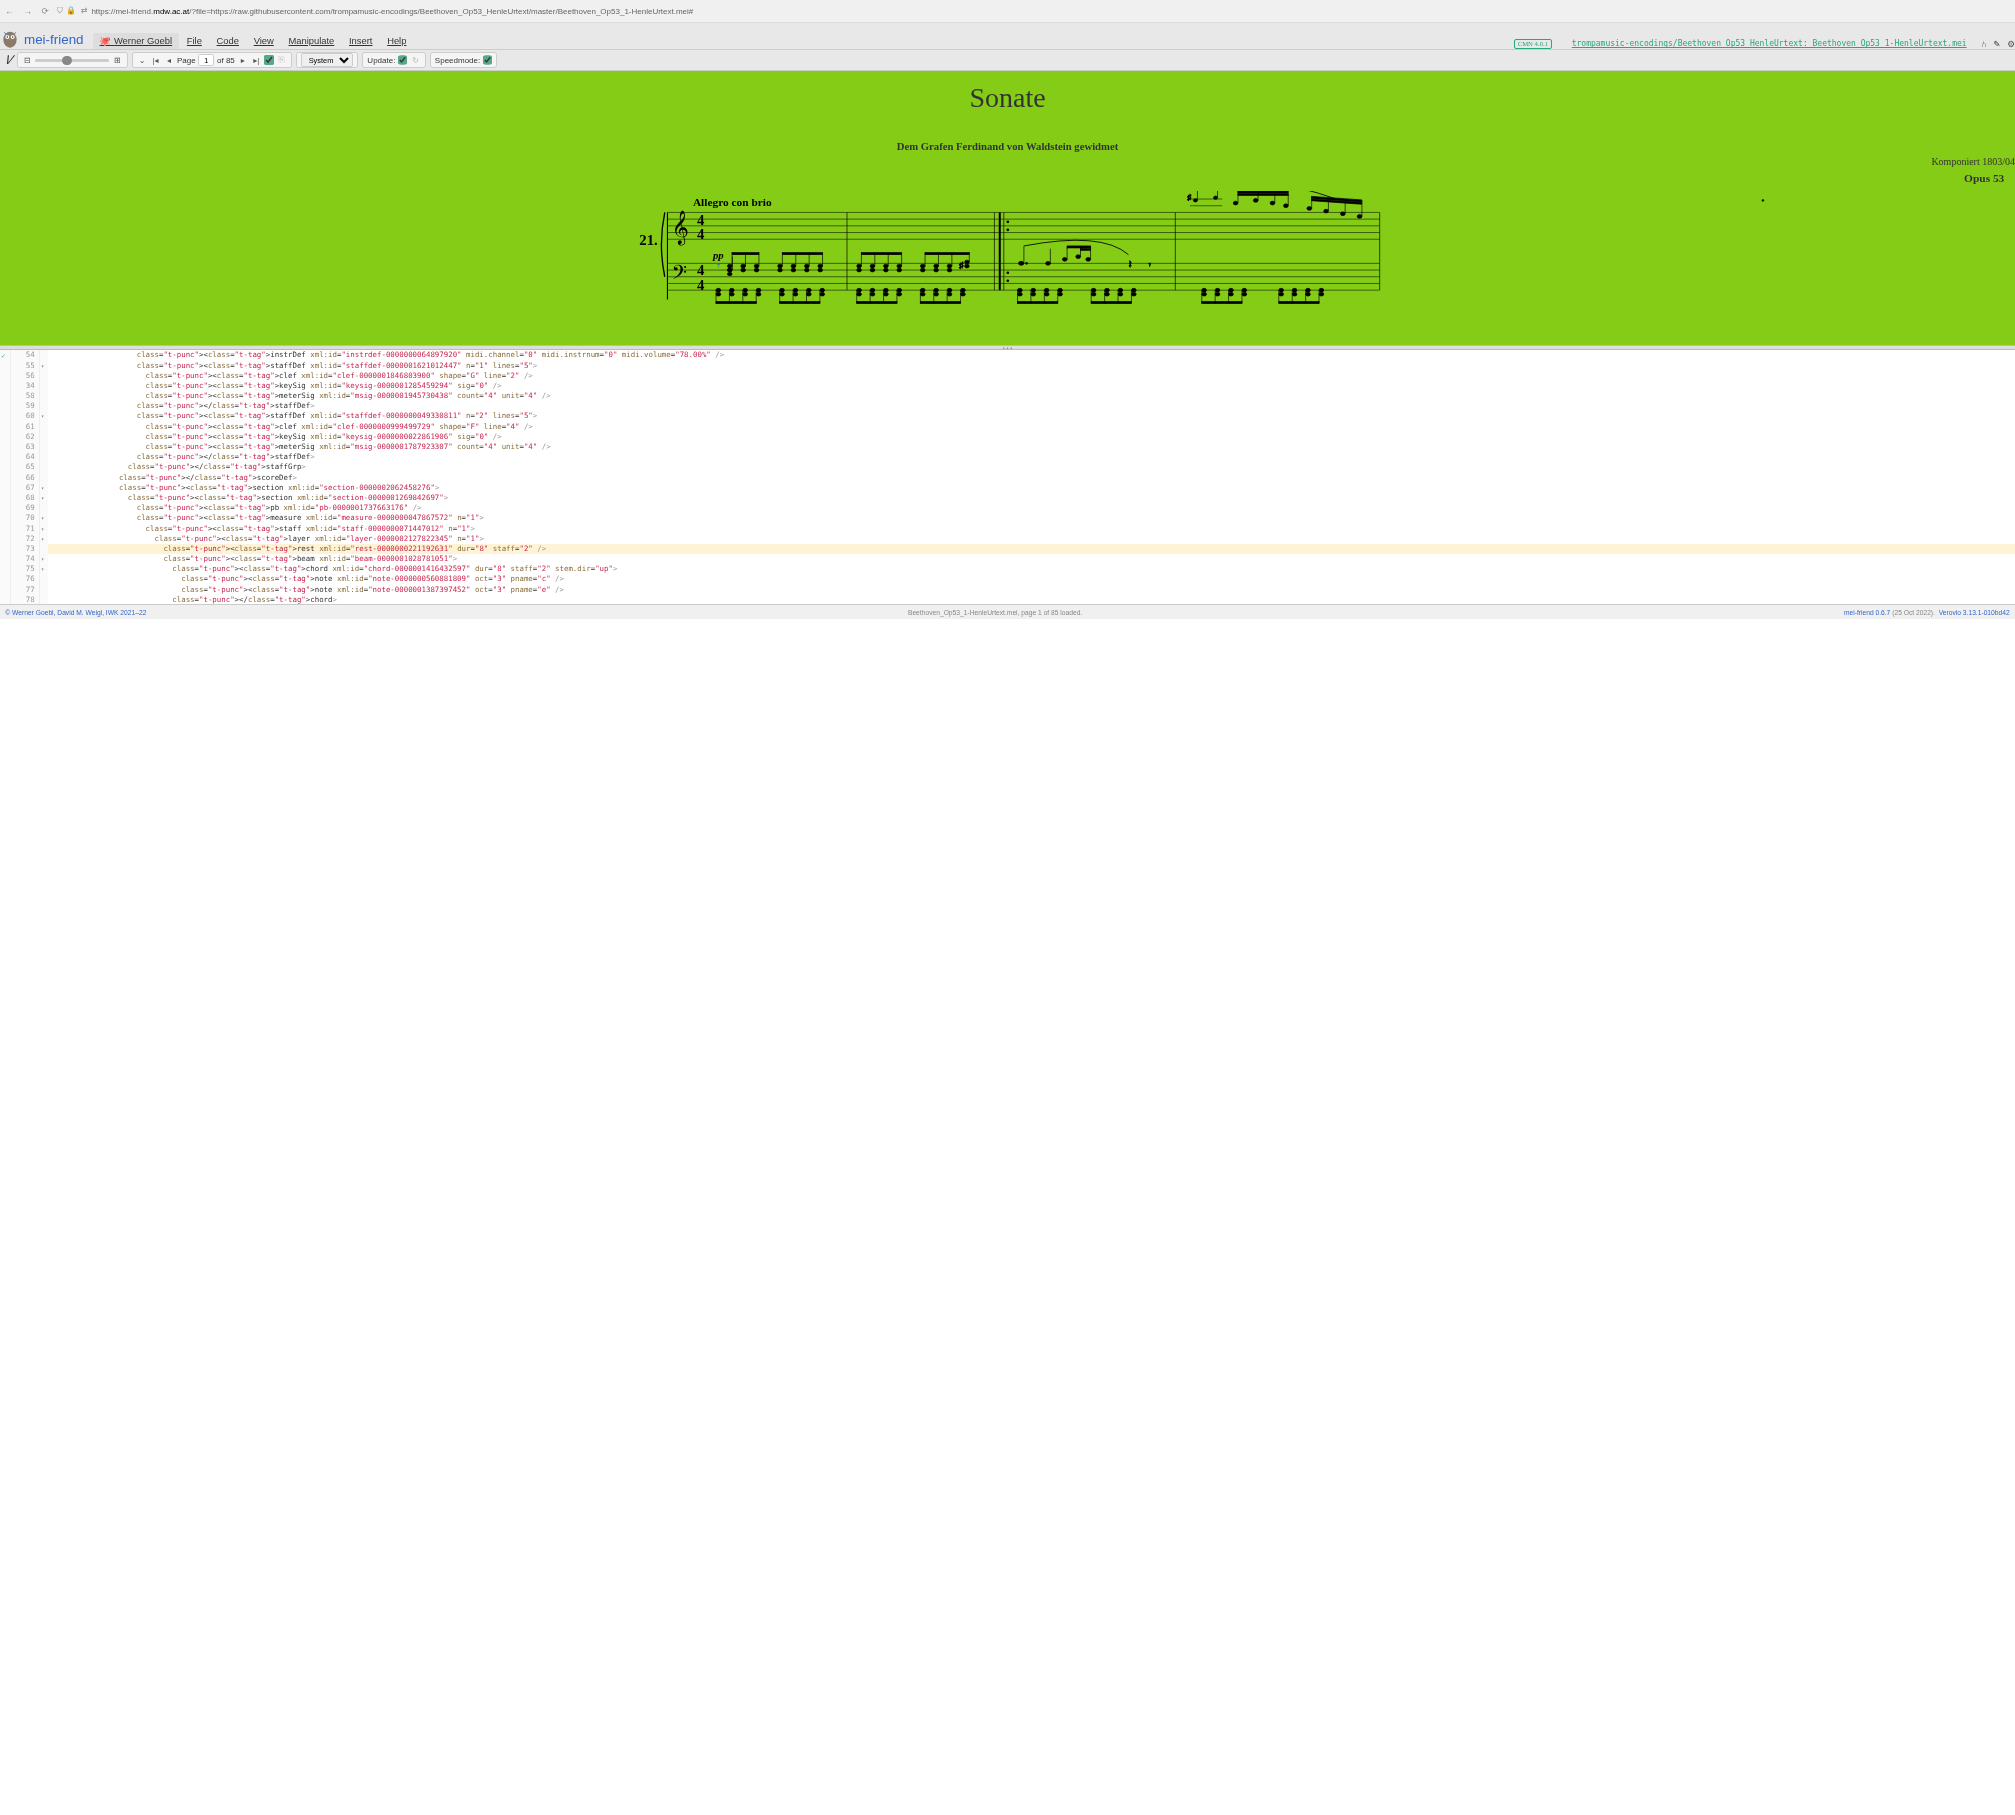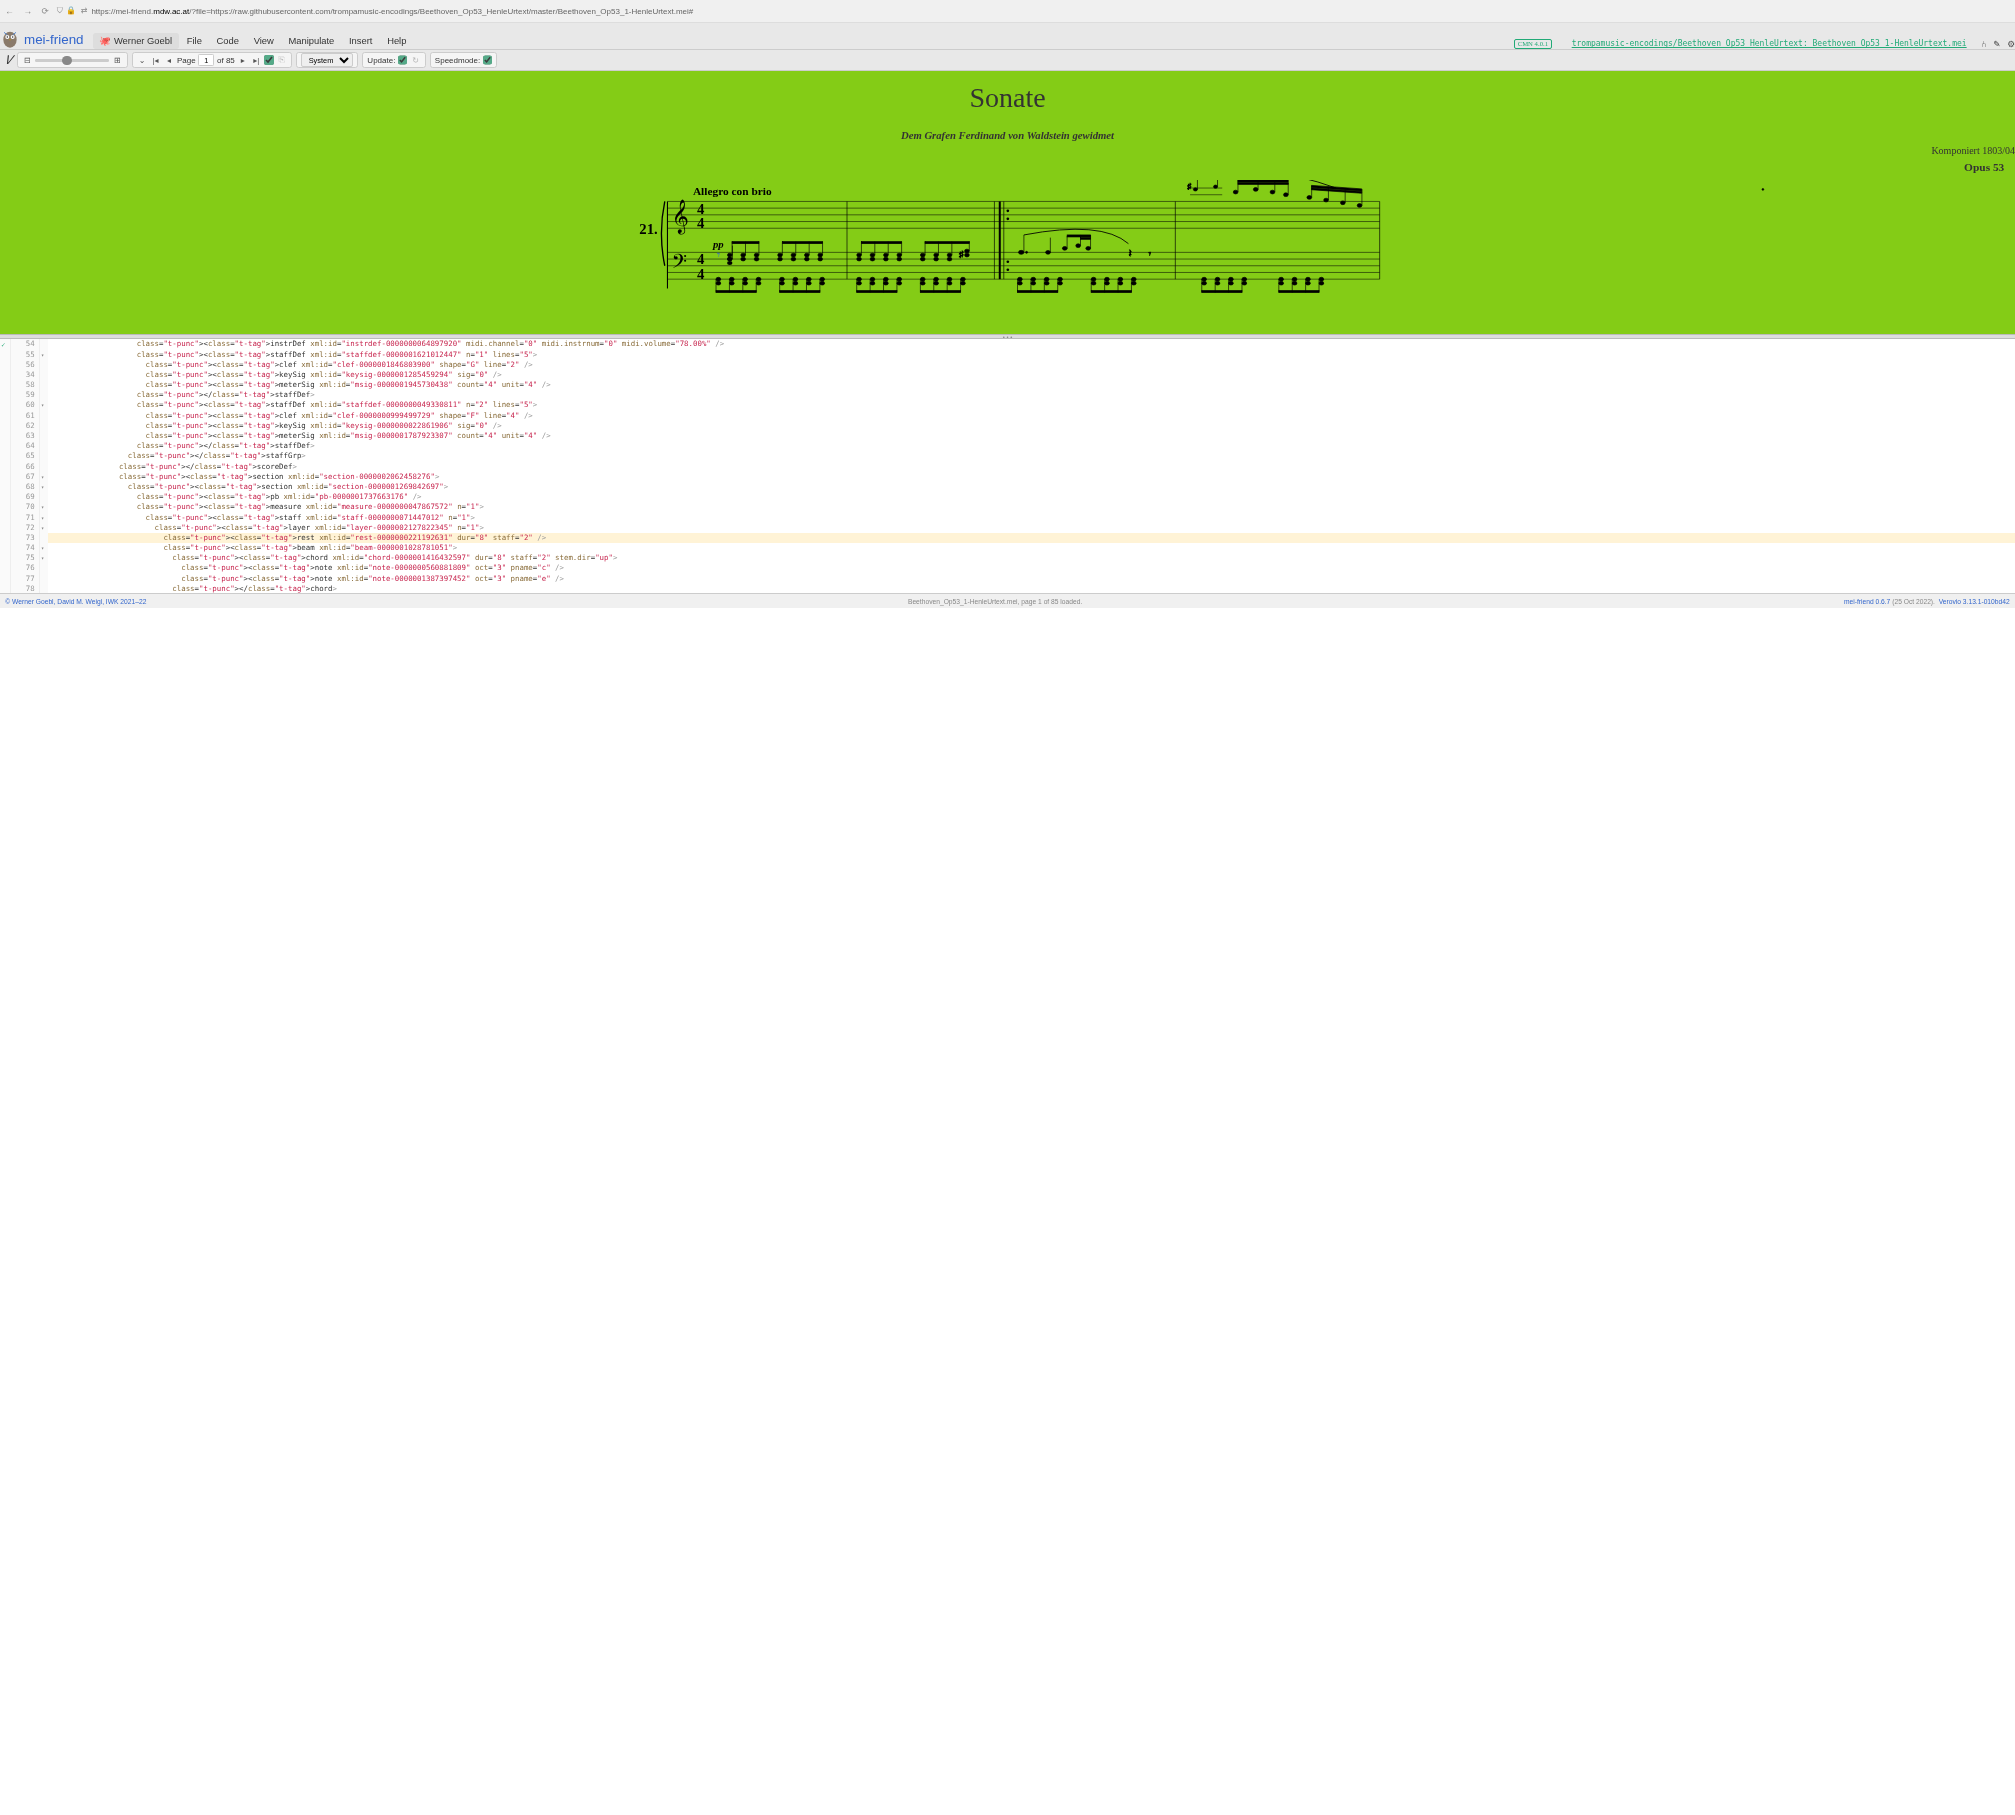--- a/index.html
+++ b/index.html
@@ -12,42 +12,42 @@
 .url-zone { flex: 1; display: flex; align-items: center; gap: 4px; color: #666; font-size: 8px; }
 .url-icons { display: flex; gap: 4px; color: #888; }
 .url-text { flex: 1; overflow: hidden; white-space: nowrap; text-overflow: ellipsis; }
 .url-text .domain { color: #000; }
 
 
 .app-header { display: flex; align-items: flex-end; height: 27px; background: #e8e8e8; padding: 0 0; gap: 9.4px; border-bottom: 0.7px solid #ccc; }
 .logo-block { display: flex; align-items: center; gap: 4px; }
 .logo-owl { width: 20px; height: 20px; }
 .logo-text { color: #3366cc; font-size: 13.4px; font-weight: 500; }
-.menus { display: flex; gap: 1.3px; }
+.menus { display: flex; gap: 1.3px; text-decoration: underline; }
 .menu-item { padding: 2.7px 6.7px; border-radius: 2.7px; cursor: pointer; font-size: 9.4px; }
 .menu-item.active { background: #ddd; }
 .file-badge { display: flex; align-items: center; gap: 4px; margin-left: auto; }
 .cmn-tag { border: 0.7px solid #2a7; color: #2a7; padding: 0.7px 2.7px; border-radius: 2px; font-size: 6.7px; font-family: Liberation Serif, serif; }
 .file-link { color: #2a7; font-family: monospace; font-size: 8px; text-decoration: underline; margin-left: 16px; }
 .header-icons { display: flex; gap: 6.7px; color: #444; margin-left: 5.3px; }
 
 
 .toolbar { display: flex; align-items: center; height: 21.4px; background: #e8e8e8; padding: 0 5.3px; gap: 4px; border-bottom: 0.7px solid #ccc; font-size: 8px; }
 .tb-group { display: flex; align-items: center; gap: 2.7px; border: 0.7px solid #ccc; border-radius: 2.7px; padding: 1.3px 4px; background: #f5f5f5; height: 16px; }
 .tb-icon { width: 10.7px; text-align: center; cursor: pointer; color: #555; }
 .slider-track { width: 74px; height: 2.7px; background: #ccc; border-radius: 1.3px; position: relative; }
 .slider-thumb { position: absolute; width: 9.4px; height: 9.4px; background: #888; border-radius: 50%; top: -3.3px; left: 27px; }
 .page-input { width: 16px; border: 0.7px solid #ccc; border-radius: 1.3px; text-align: center; font-size: 7.4px; padding: 0.7px; }
 select.sys-select { border: 0.7px solid #ccc; border-radius: 2px; font-size: 7.4px; padding: 0.7px 2.7px; }
 input[type=checkbox] { width: 9.4px; height: 9.4px; accent-color: #5a8; }
 
 
 .notation { background: #84cc16; padding: 6.7px 0 20px; position: relative; }
 .score-title { text-align: center; font-family: Georgia, serif; font-size: 28px; margin-top: 4px; }
-.dedication { text-align: center; font-family: Georgia, serif; font-style: italic; font-weight: bold; font-size: 10.7px; margin-top: 15px; }
+.dedication { text-align: center; font-family: Georgia, serif; font-weight: bold; font-size: 10.7px; margin-top: 26px; }
 .composed { text-align: right; font-family: Georgia, serif; font-size: 10px; margin-top: 4px; }
 .opus { text-align: right; font-family: Georgia, serif; font-weight: bold; font-size: 11.4px; margin: 5.3px 10.7px 0 0; }
 .score-system { margin: 6.7px 10.7px 0; height: 134px; position: relative; }
 .score-svg { width: 100%; height: 100%; }
 
 
 .splitter { height: 5.3px; background: #ddd; text-align: center; font-size: 6px; color: #888; cursor: row-resize; line-height: 5.3px; border-top: 0.7px solid #bbb; border-bottom: 0.7px solid #bbb; }
 
 
 .editor-wrap { display: flex; height: 254px; overflow: hidden; font-family: Menlo, Consolas, monospace; font-size: 7.4px; background: #fff; }

